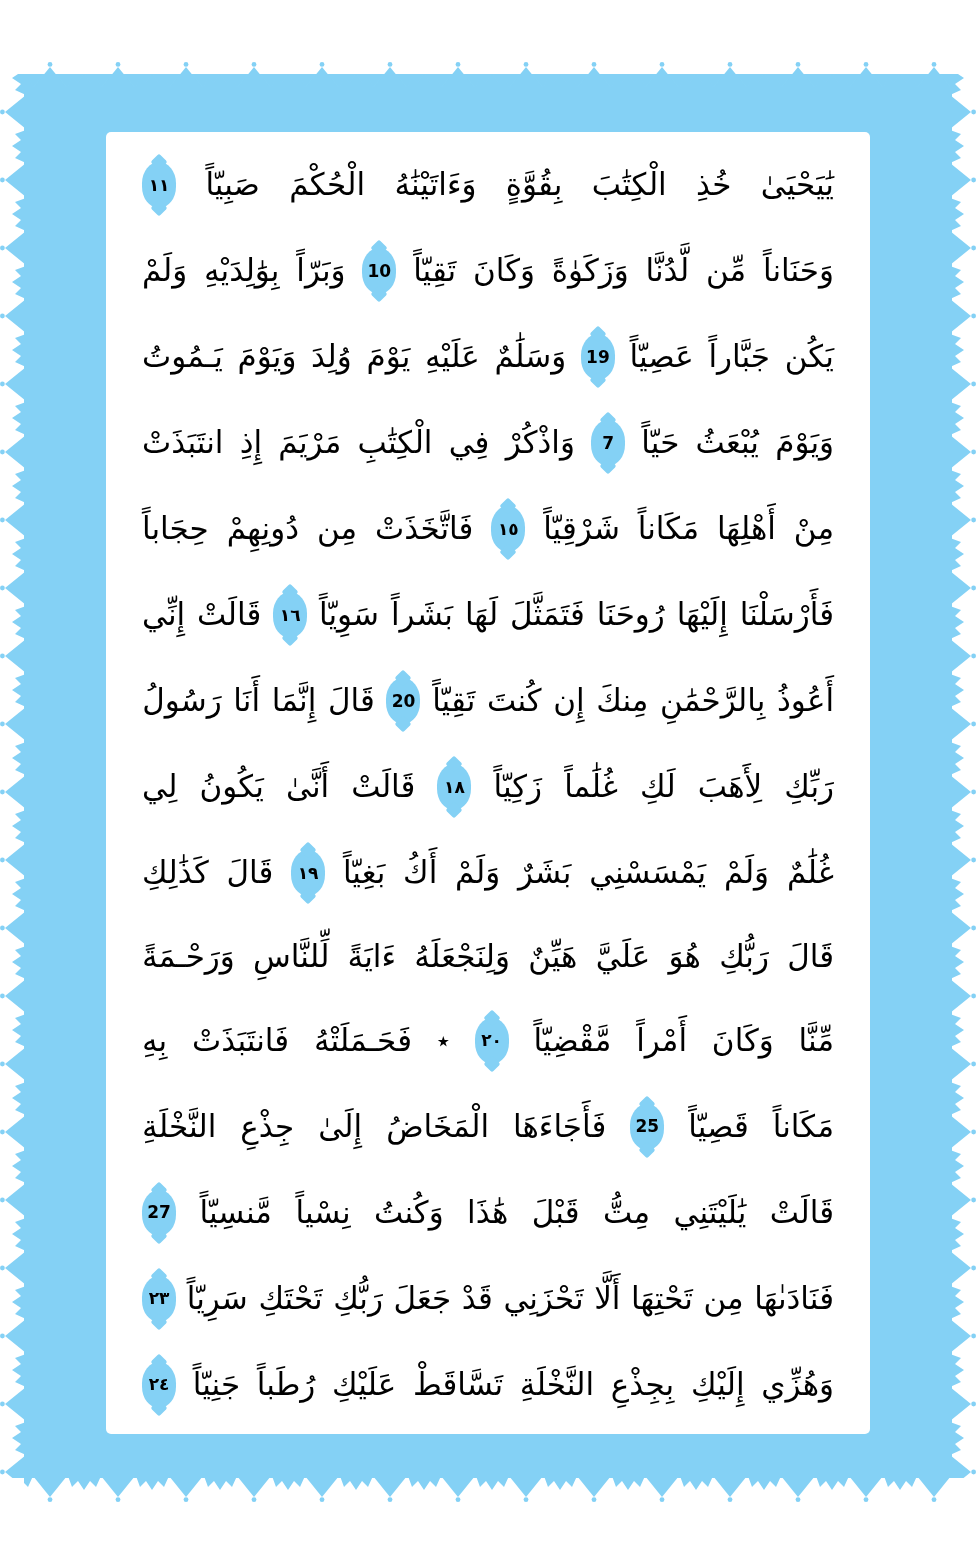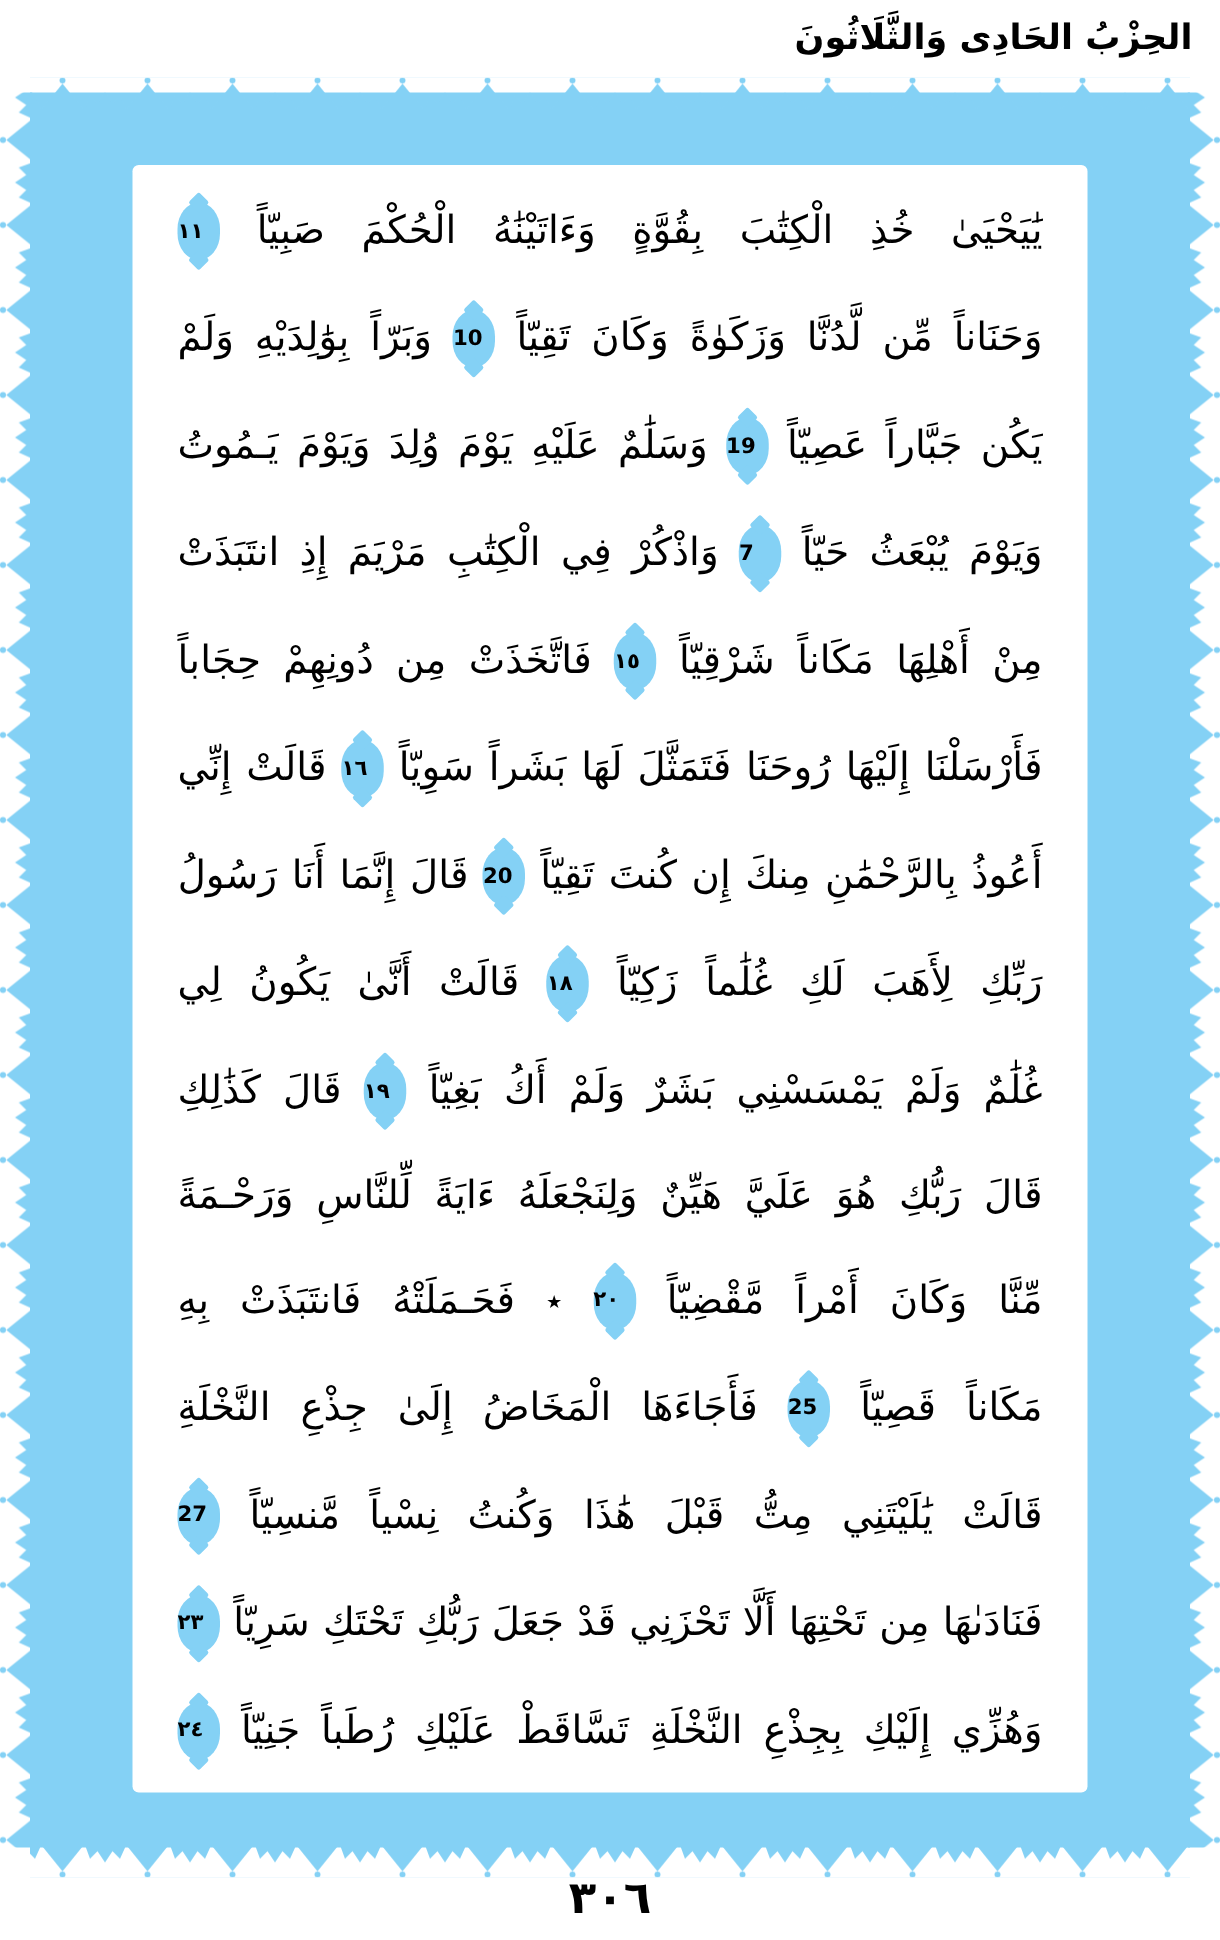--- a/index.html
+++ b/index.html
@@ -25,21 +25,21 @@
     box-sizing:border-box; padding:30px 36px 26px 36px;
     display:flex; flex-direction:column; justify-content:space-between;
     direction:rtl; overflow:hidden;
   }
   .qline {
     display:flex; direction:rtl; justify-content:space-between;
     align-items:center; font-size:31px; line-height:1.35; white-space:nowrap;
   }
   .qword { display:inline-block; }
   .ayah-badge {
-    position:relative; display:inline-flex; align-items:center; justify-content:flex-end;
+    position:relative; display:inline-flex; align-items:center; justify-content:center;
     min-width:34px; height:46px; background:var(--blue);
     border-radius:50% 50% 50% 50% / 46% 46% 46% 46%;
     flex:0 0 auto;
   }
   .ayah-badge::before, .ayah-badge::after {
     content:""; position:absolute; left:50%; width:12px; height:12px;
     background:var(--blue); transform:translateX(-50%) rotate(45deg); border-radius:2px;
   }
   .ayah-badge::before { top:-6px; }
   .ayah-badge::after  { bottom:-6px; }
@@ -50,21 +50,20 @@
     position:absolute; top:1498px; left:0; width:100%;
     text-align:center; font-size:36px; font-weight:bold;
   }
 </style>
 </head>
 <body>
 
 <div class="page">
 
   <div class="header">
-    <div class="hizb-title">الحِزْبُ الحَادِى وَالثَّلَاثُونَ</div>
   </div>
 
   <div class="frame">
     <svg viewBox="0 0 976 1440" width="976" height="1440" aria-hidden="true">
       <defs>
         <pattern id="zzh" width="68" height="26" patternUnits="userSpaceOnUse">
           <path d="M0 26 L4 15 L10 21 L16 12 L22 21 L28 15 L33 26 Z" fill="#84d1f5"></path>
           <path d="M33 26 L50 5 L67 26 Z" fill="#84d1f5"></path>
           <circle cx="50" cy="2.4" r="2.4" fill="#84d1f5"></circle>
           <rect x="0" y="24.5" width="68" height="1.5" fill="#84d1f5"></rect>
@@ -289,15 +288,14 @@
           <span class="qword">عَلَيْكِ</span>
           <span class="qword">رُطَباً</span>
           <span class="qword">جَنِيّاً</span>
           <span class="ayah-badge">
             <span class="ayah-num">٢٤</span>
           </span>
         </div>
       </div>
   </div>
 
-  <div class="pagenum">٣٠٦</div>
 
 </div>
 
 </body></html>

